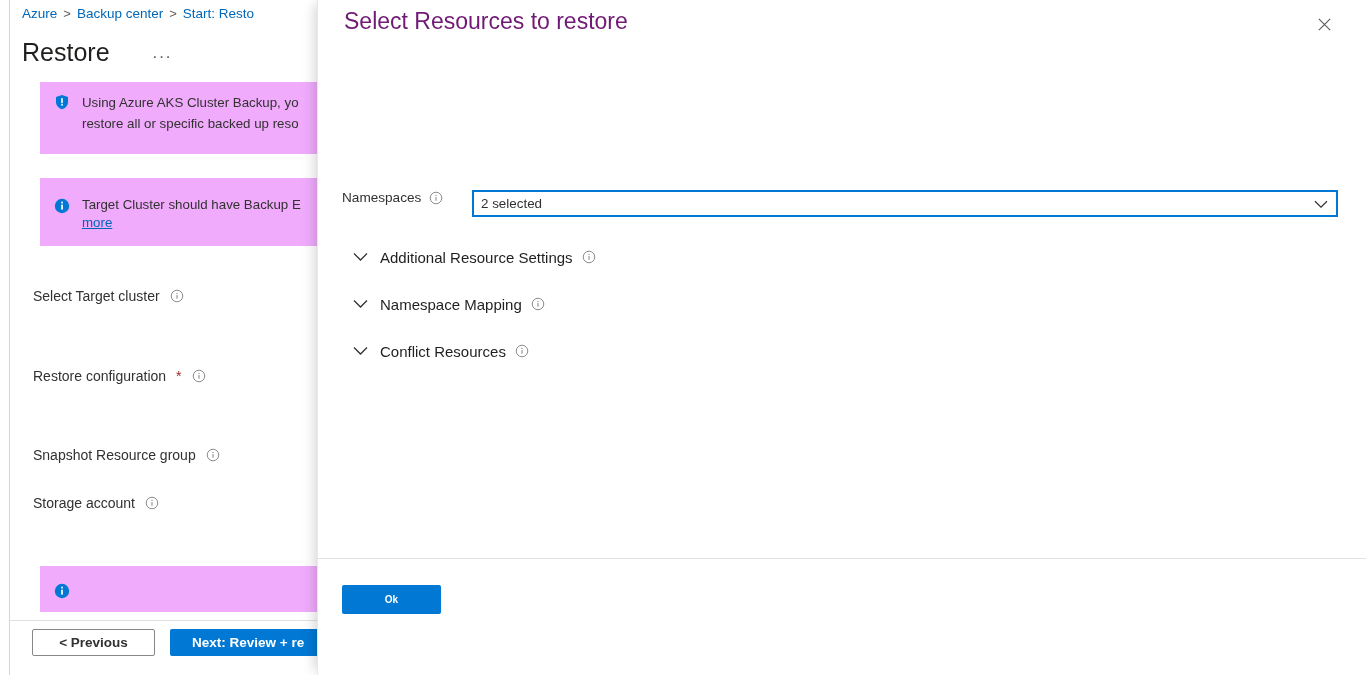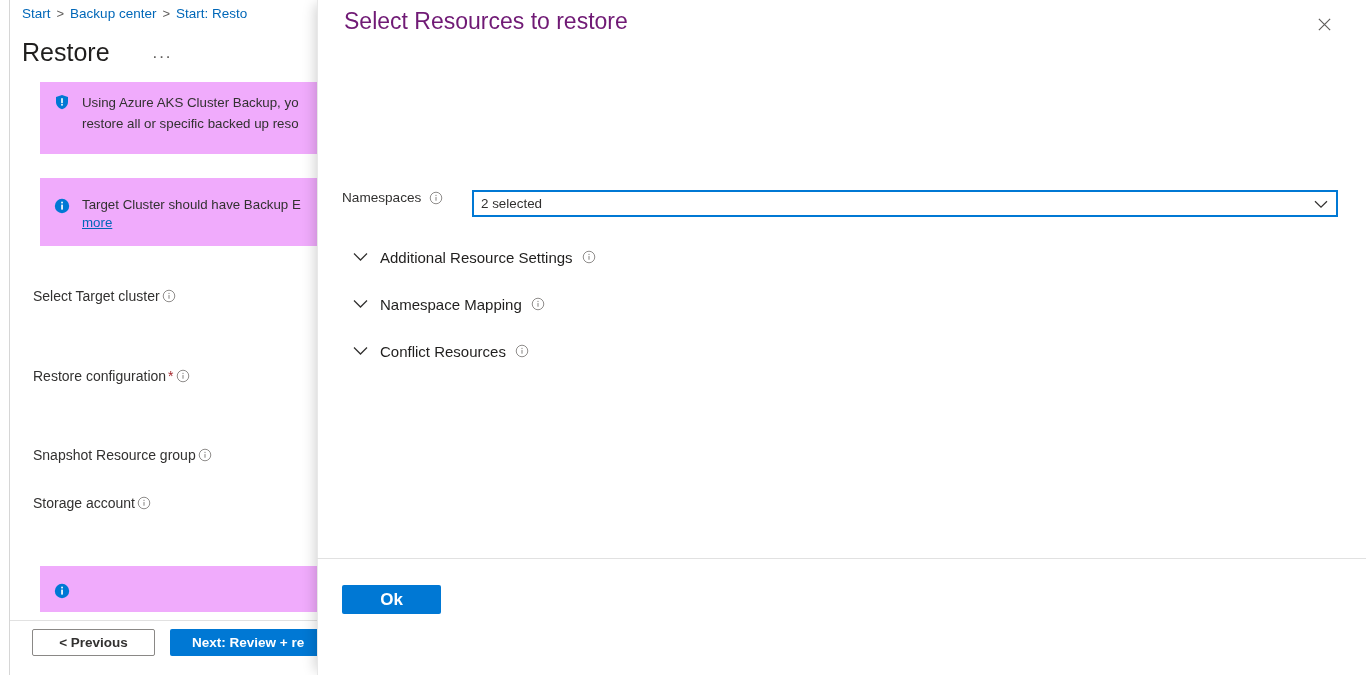--- a/index.html
+++ b/index.html
@@ -51,21 +51,21 @@
     white-space: nowrap;
   }
   .banner-link {
     margin-left: 30px; display: block;
     font-size: 13.3px; color: #0067b8; text-decoration: underline;
   }
 
   .field-label {
     position: absolute; left: 33px;
     font-size: 14px; color: #323130; white-space: nowrap;
-    display: flex; align-items: center; gap: 2px;
+    display: flex; align-items: center; gap: 10px;
   }
   .req-star { color: #a4262c; font-size: 14px; line-height: 1; }
 
   .ico-info {
     display: inline-block; width: 14px; height: 14px;
     flex: 0 0 14px;
   }
 
   .wizard-footer {
     position: absolute; left: 10px; top: 620px; width: 330px; height: 55px;
@@ -145,34 +145,34 @@
 
   .ctx-footer-div {
     position: absolute; left: 317px; top: 558px; width: 1049px; height: 1px;
     background: #e1e1e1;
   }
   .btn-ok {
     position: absolute; left: 342px; top: 585px;
     width: 99px; height: 29px;
     background: #0078d4; border: none; border-radius: 2px;
     font-family: "Liberation Sans", sans-serif;
-    font-size: 17px; font-weight: bold; color: #ffffff;
+    font-size: 10px; font-weight: bold; color: #ffffff;
     cursor: pointer;
   }
 </style>
 </head>
 <body>
 
 <div id="root">
 
   <div class="blade">
     <div class="blade-edge"></div>
 
     <div class="breadcrumb">
-      <span class="crumb">Start</span><span class="sep">&gt;</span><span class="crumb">Backup center</span><span class="sep">&gt;</span><span class="crumb">Start: Resto</span>
+      <span class="crumb">Azure</span><span class="sep">&gt;</span><span class="crumb">Backup center</span><span class="sep">&gt;</span><span class="crumb">Start: Resto</span>
     </div>
 
     <div class="page-title">Restore</div>
     <div class="title-ellipsis">···</div>
 
     <div class="info-banner" style="top:82px; height:72px;">
       <span class="banner-icon">
         <svg width="16" height="16" viewBox="0 0 16 16">
             <path d="M8 1 L14 3 L14 8 C14 11.5 11.3 14.2 8 15.3 C4.7 14.2 2 11.5 2 8 L2 3 Z" fill="#0078d4"></path>
             <rect x="7.2" y="4.2" width="1.6" height="5" fill="#fff"></rect>

